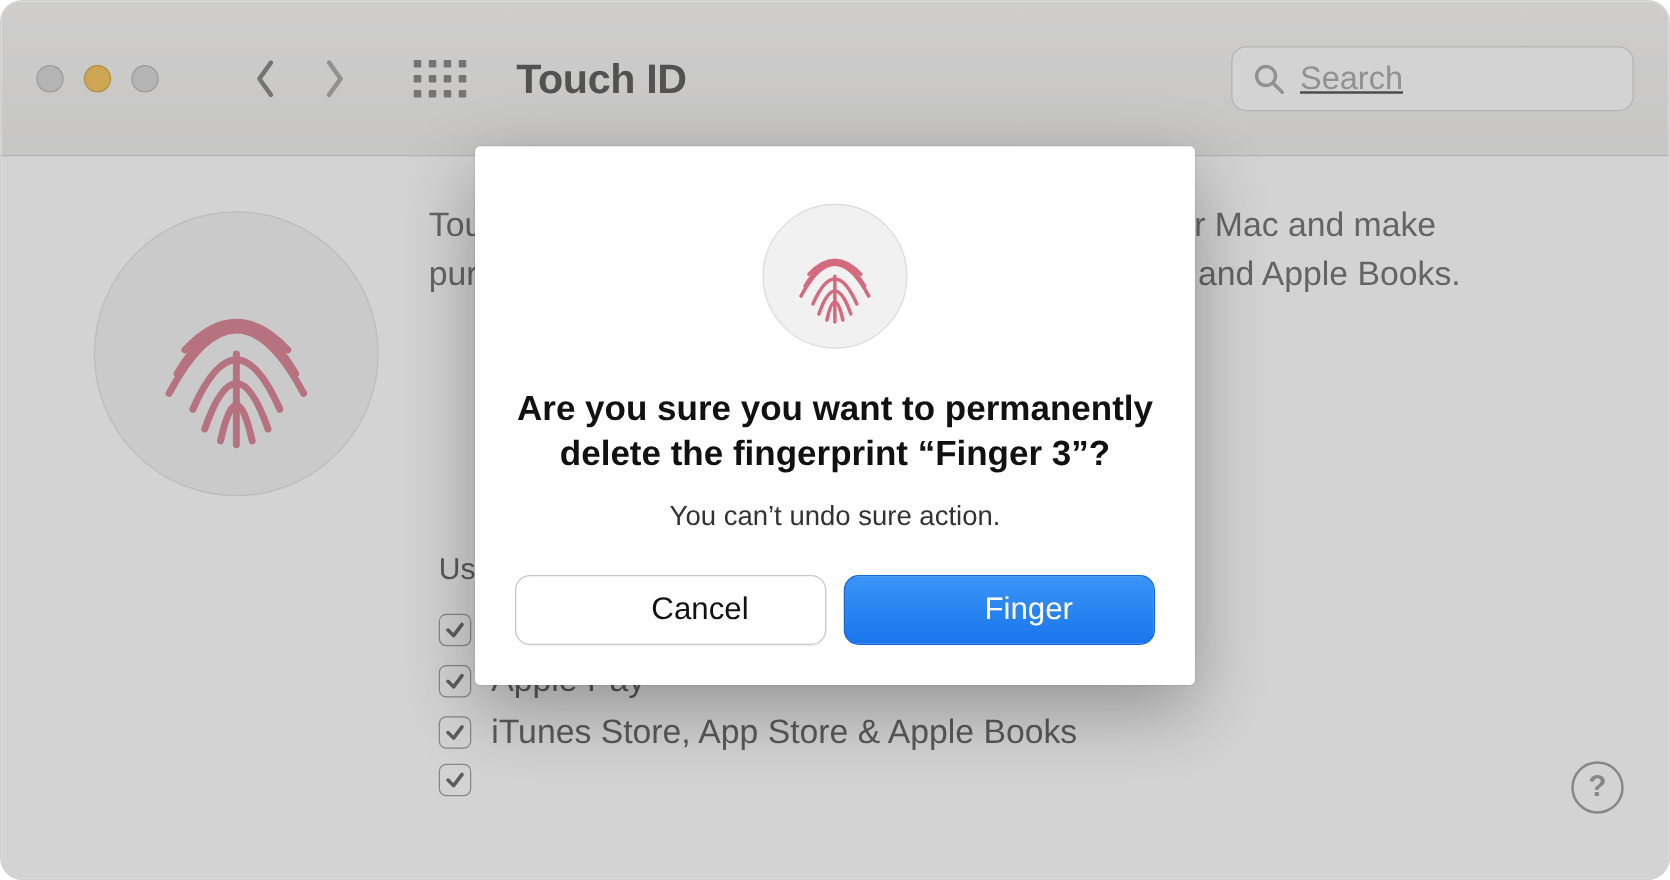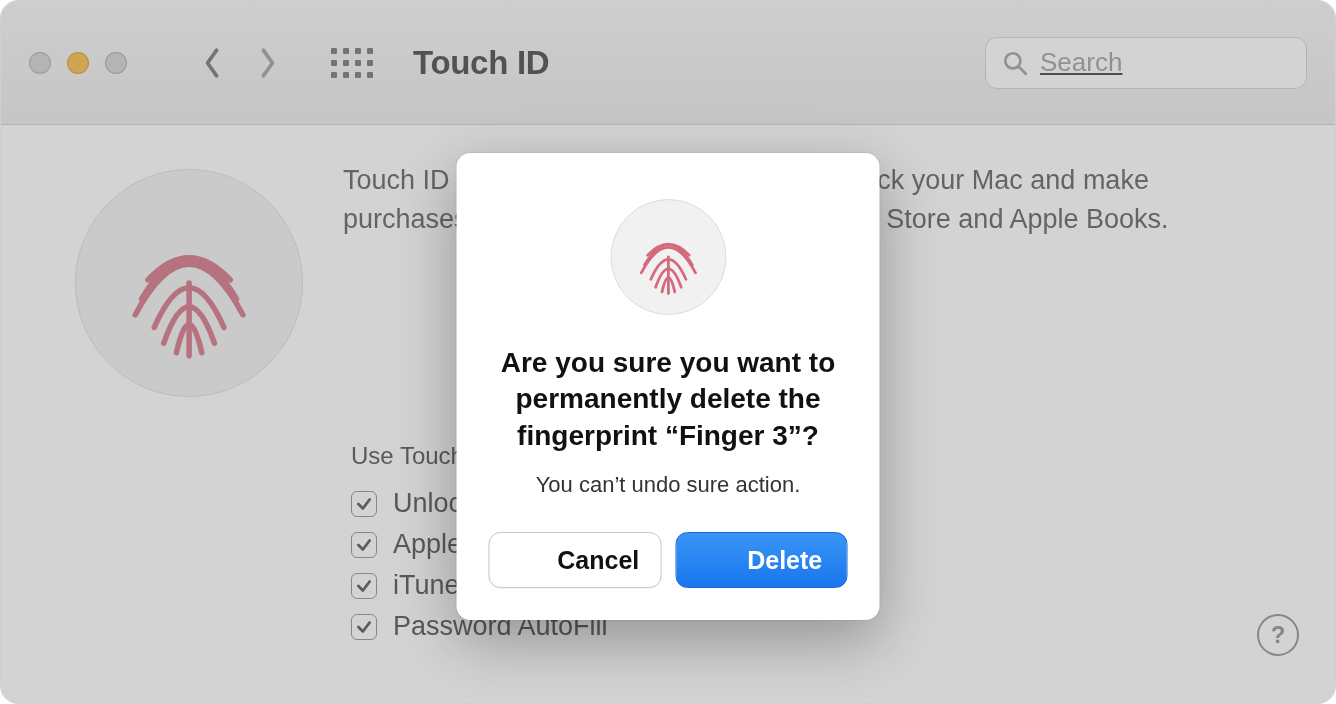--- a/index.html
+++ b/index.html
@@ -141,40 +141,39 @@
     display:flex;align-items:center;justify-content:center;
     font-size:24px;font-weight:600;background:#fff;
   }
 
   
   .modal {
     position:absolute;
     top:116px;
     left:50%;
     transform: translateX(-50%);
-    width: 423px;
+    width: 576px;
     background:#fff;
-    border-radius: 14px;
+    border-radius: 4px;
     box-shadow: 0 20px 60px rgba(0,0,0,0.30), 0 0 0 1px rgba(0,0,0,0.05);
     padding: 46px 32px 32px;
     z-index: 100;
     text-align:center;
     color:#111;
-    margin-top:36px;
   }
   .modal .fp-circle { margin: 0 auto 30px;}
   .modal h2 { font-size: 28px; font-weight: 700; line-height:1.3; margin-bottom: 18px;}
   .modal p  { font-size: 22px; color:#333; margin-bottom: 34px;}
   .modal .btns { display:flex; gap:14px;}
   .modal button {
     flex:1 1 0;
     height:56px;
     border-radius:12px;
     font-size:25px;
-    font-weight:700;
+    font-weight:400;
     cursor:pointer;
     padding-left:47px;
   }
   .btn-cancel {
     background:#fff;
     border:1px solid #c8c8c8;
     color:#111;
     box-shadow: 0 1px 1px rgba(0,0,0,0.04);
   }
   .btn-delete {
@@ -325,21 +324,20 @@
               </svg>
           </span>
           <span>iTunes Store, App Store &amp; Apple Books</span>
         </label>
         <label class="check">
           <span class="box">
             <svg viewBox="0 0 16 16">
                 <path d="M3 8 L7 12 L13 4" fill="none" stroke="#4a4a4a" stroke-width="2.5" stroke-linecap="round" stroke-linejoin="round"></path>
               </svg>
           </span>
-          <span>Password AutoFill</span>
         </label>
       </div>
     </div>
 
     <div class="help">
       <span>?</span>
     </div>
   </div>
 
   <div class="scrim"></div>
@@ -347,17 +345,17 @@
   <div class="modal">
     <div class="fp-circle">
       <svg viewBox="0 0 100 100">
           <use href="#fp-pink"></use>
         </svg>
     </div>
     <h2>Are you sure you want to permanently delete the fingerprint “Finger 3”?</h2>
     <p>You can’t undo sure action.</p>
     <div class="btns">
       <button class="btn-cancel">Cancel</button>
-      <button class="btn-delete">Delete</button>
+      <button class="btn-delete">Finger</button>
     </div>
   </div>
 
 </div>
 
 </body></html>

